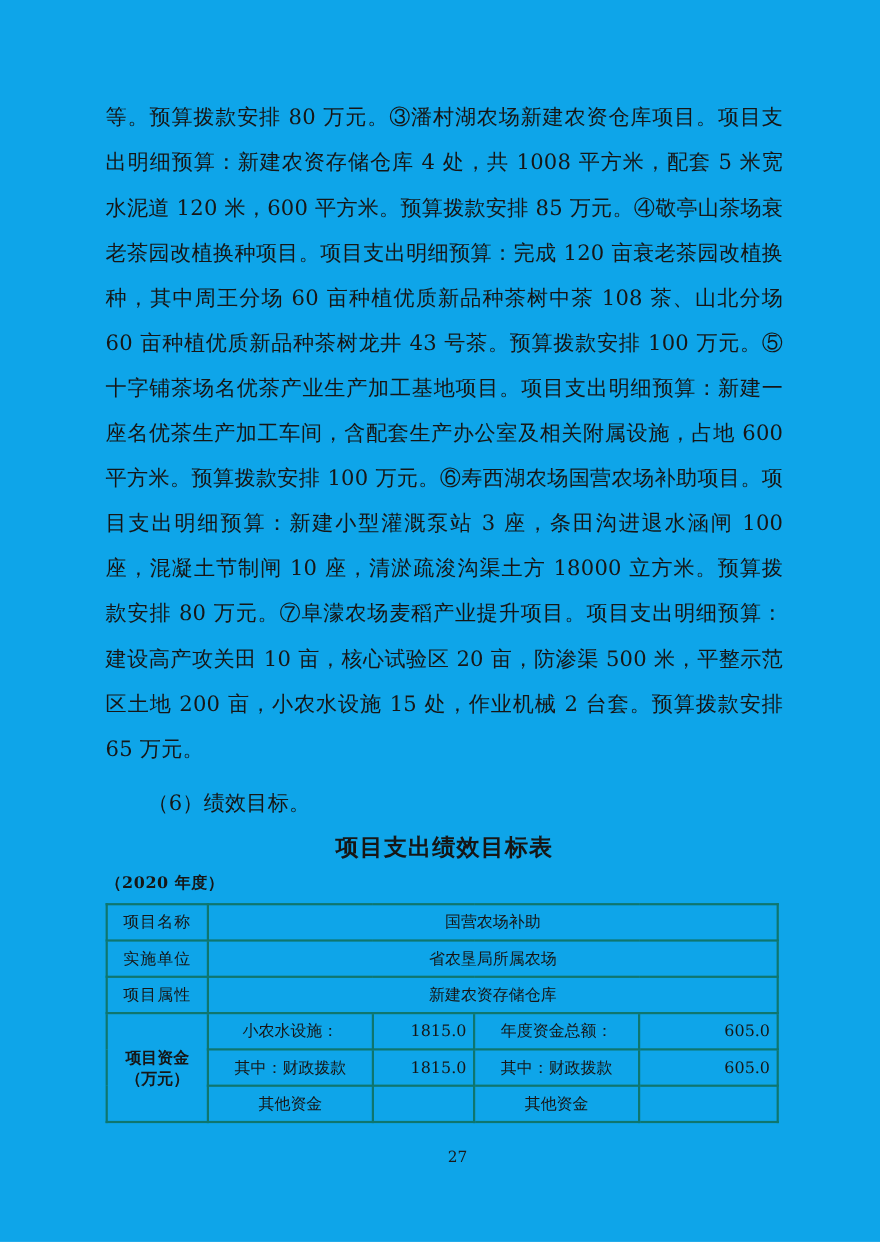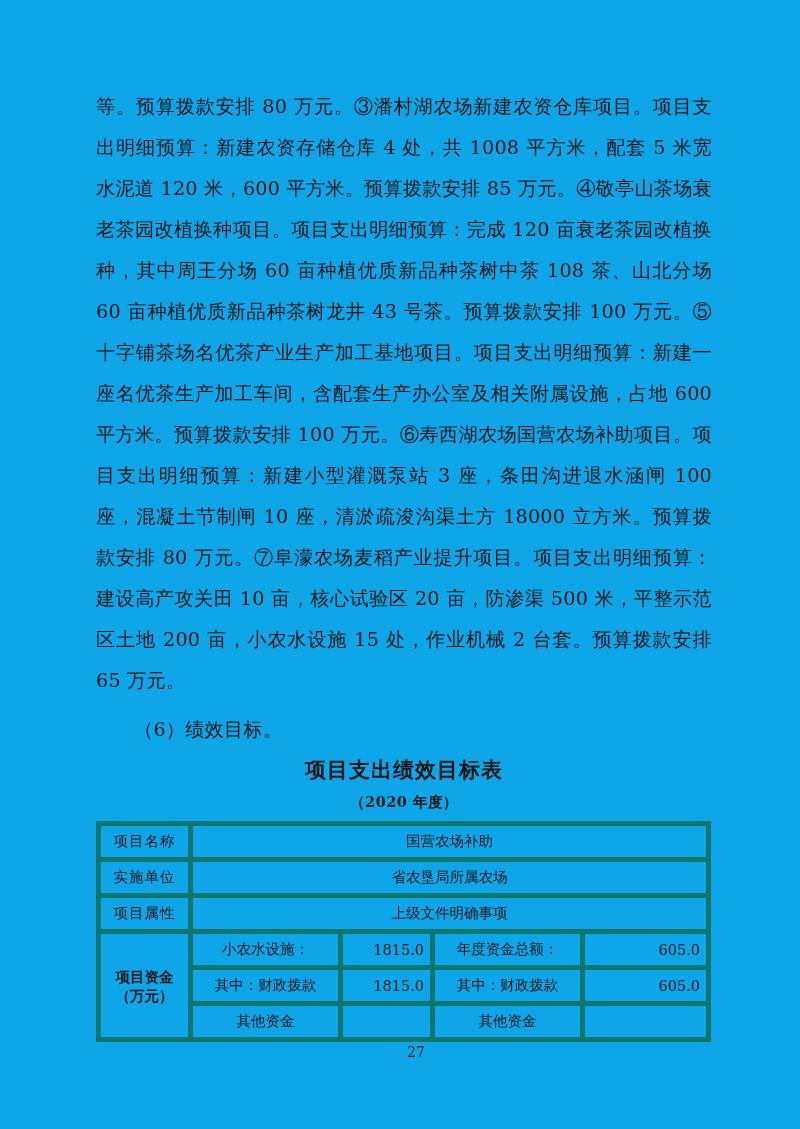--- a/index.html
+++ b/index.html
@@ -44,34 +44,33 @@
     line-height: 41px;
   }
   .table-title {
     text-align: center;
     font-size: 21px;
     font-weight: bold;
     margin-top: 6px;
     letter-spacing: 1px;
   }
   .table-subtitle {
-    text-align: center;
     font-size: 14.5px;
     font-weight: bold;
     margin-top: 9px;
     letter-spacing: 0.5px;
   }
   table.perf {
     border-collapse: collapse;
     width: 610px;
     margin-top: 9px;
     table-layout: fixed;
   }
   table.perf td {
-    border: 5px solid #0f766e;
+    border: 2px solid #0f766e;
     font-size: 14.5px;
     height: 31px;
     padding: 0 6px;
     font-family: "DejaVu Serif", serif;
     vertical-align: middle;
   }
   .c-label {
     width: 92px;
     text-align: center;
     letter-spacing: 1px;
@@ -127,21 +126,21 @@
         <tr>
           <td class="c-label">项目名称</td>
           <td class="c-center" colspan="4">国营农场补助</td>
         </tr>
         <tr>
           <td class="c-label">实施单位</td>
           <td class="c-center" colspan="4">省农垦局所属农场</td>
         </tr>
         <tr>
           <td class="c-label">项目属性</td>
-          <td class="c-center" colspan="4">上级文件明确事项</td>
+          <td class="c-center" colspan="4">新建农资存储仓库</td>
         </tr>
         <tr>
           <td class="label-two-line" rowspan="3">
             <div>项目资金</div>
             <div>（万元）</div>
           </td>
           <td class="c-mid">小农水设施：</td>
           <td class="c-right">1815.0</td>
           <td class="c-mid">年度资金总额：</td>
           <td class="c-right">605.0</td>

